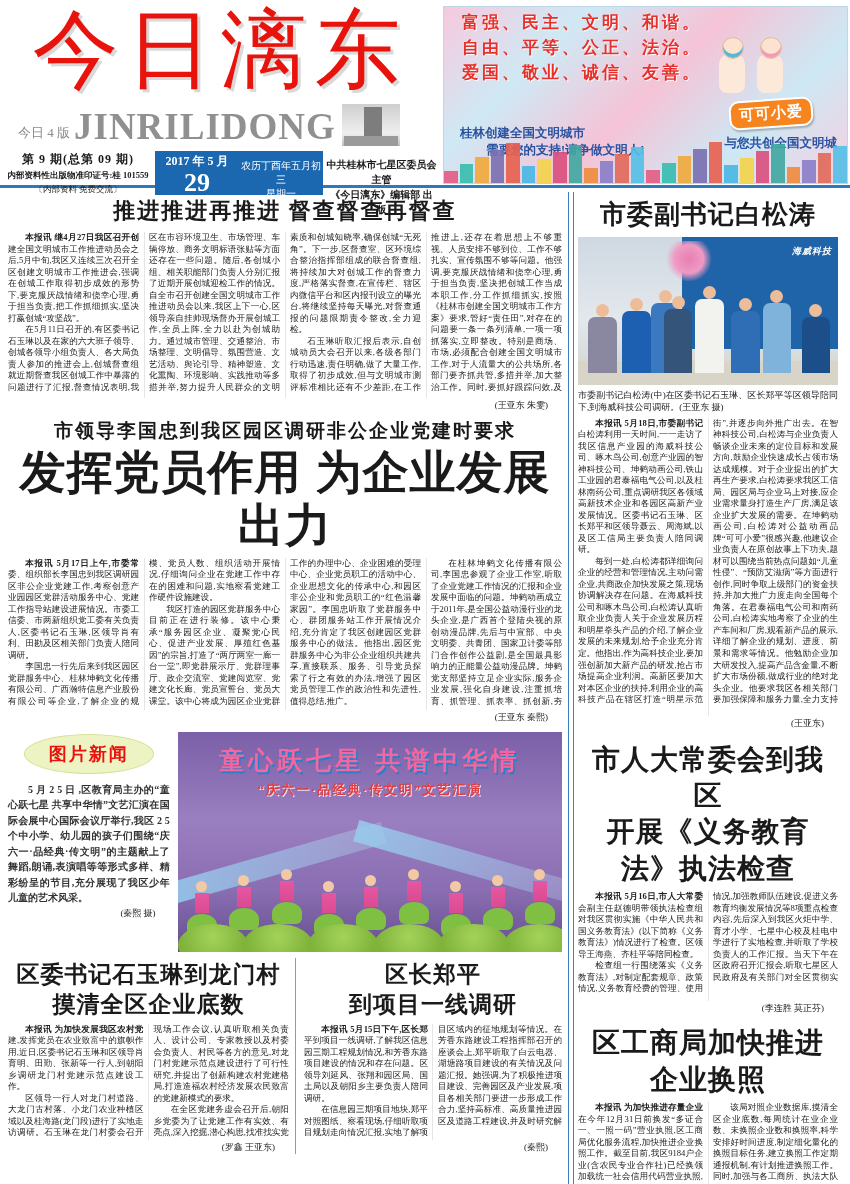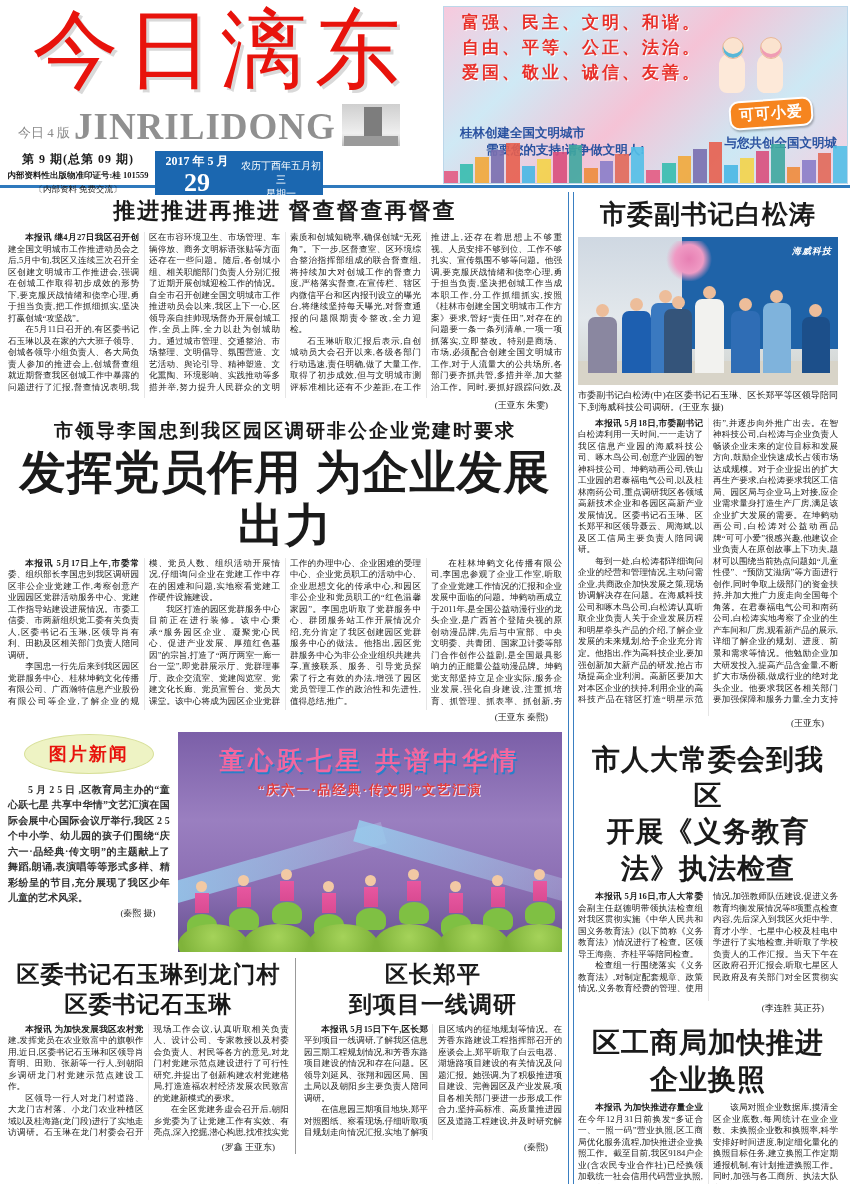--- a/index.html
+++ b/index.html
@@ -136,20 +136,24 @@
         </div>
         <div class="date-box">
           <div class="date-left">
             <div class="date-ym">2017 年 5 月</div>
             <div class="date-day">29</div>
           </div>
           <div class="date-right">
             <div>农历丁酉年五月初三</div>
             <div>星期一</div>
           </div>
+        </div>
+        <div class="pub-box">
+          <div>中共桂林市七星区委员会  主管</div>
+          <div>《今日漓东》编辑部  出版</div>
         </div>
       </div>
     </div>
 
     <div class="promo">
       <div class="promo-values">
           <p>富强、民主、文明、和谐。</p>
           <p>自由、平等、公正、法治。</p>
           <p>爱国、敬业、诚信、友善。</p>
         </div>
@@ -252,21 +256,21 @@
               <div class="lotus" style="left: 68%;"></div>
               <div class="lotus" style="left: 85%;"></div>
             </div>
         </div>
       </div>
 
       <div class="bottom-row">
         <div class="bl-a">
           <div class="headline h-small">
             <div>区委书记石玉琳到龙门村</div>
-            <div>区委书记石玉琳</div>
+            <div>摸清全区企业底数</div>
           </div>
           <div class="body cols2 lm-body">
               <p>本报讯  为加快发展我区农村党建,发挥党员在农业致富中的旗帜作用,近日,区委书记石玉琳和区领导肖育明、田勤、张新等一行人,到朝阳乡调研龙门村党建示范点建设工作。</p>
               <p>区领导一行人对龙门村道路、大龙门古村落、小龙门农业种植区域以及桂海路(龙门段)进行了实地走访调研。石玉琳在龙门村委会召开现场工作会议,认真听取相关负责人、设计公司、专家教授以及村委会负责人、村民等各方的意见,对龙门村党建示范点建设进行了可行性研究,并提出了创新构建农村党建格局,打造造福农村经济发展农民致富的党建新模式的要求。</p>
               <p>在全区党建务虚会召开后,朝阳乡党委为了让党建工作有实效、有亮点,深入挖掘,潜心构思,找准找实党建工作的载体,他们在龙门村选址建设龙门村果蔬合作社党建示范点,将党建工作与农业、旅游、乡村建设进行深度融合,发挥果蔬合作社中农村党员的先锋模范作用。通过完善基础设施、修缮徒步绿道、打造景观铁路、传承龙舟文化等一项项的具体措施,将党建工作的成效切切实实体现为农村经济社会的全面发展上来。</p>
             </div>
           <div class="byline">(罗鑫  王亚东)</div>
         </div>
         <div class="bl-b">
           <div class="headline h-small">

